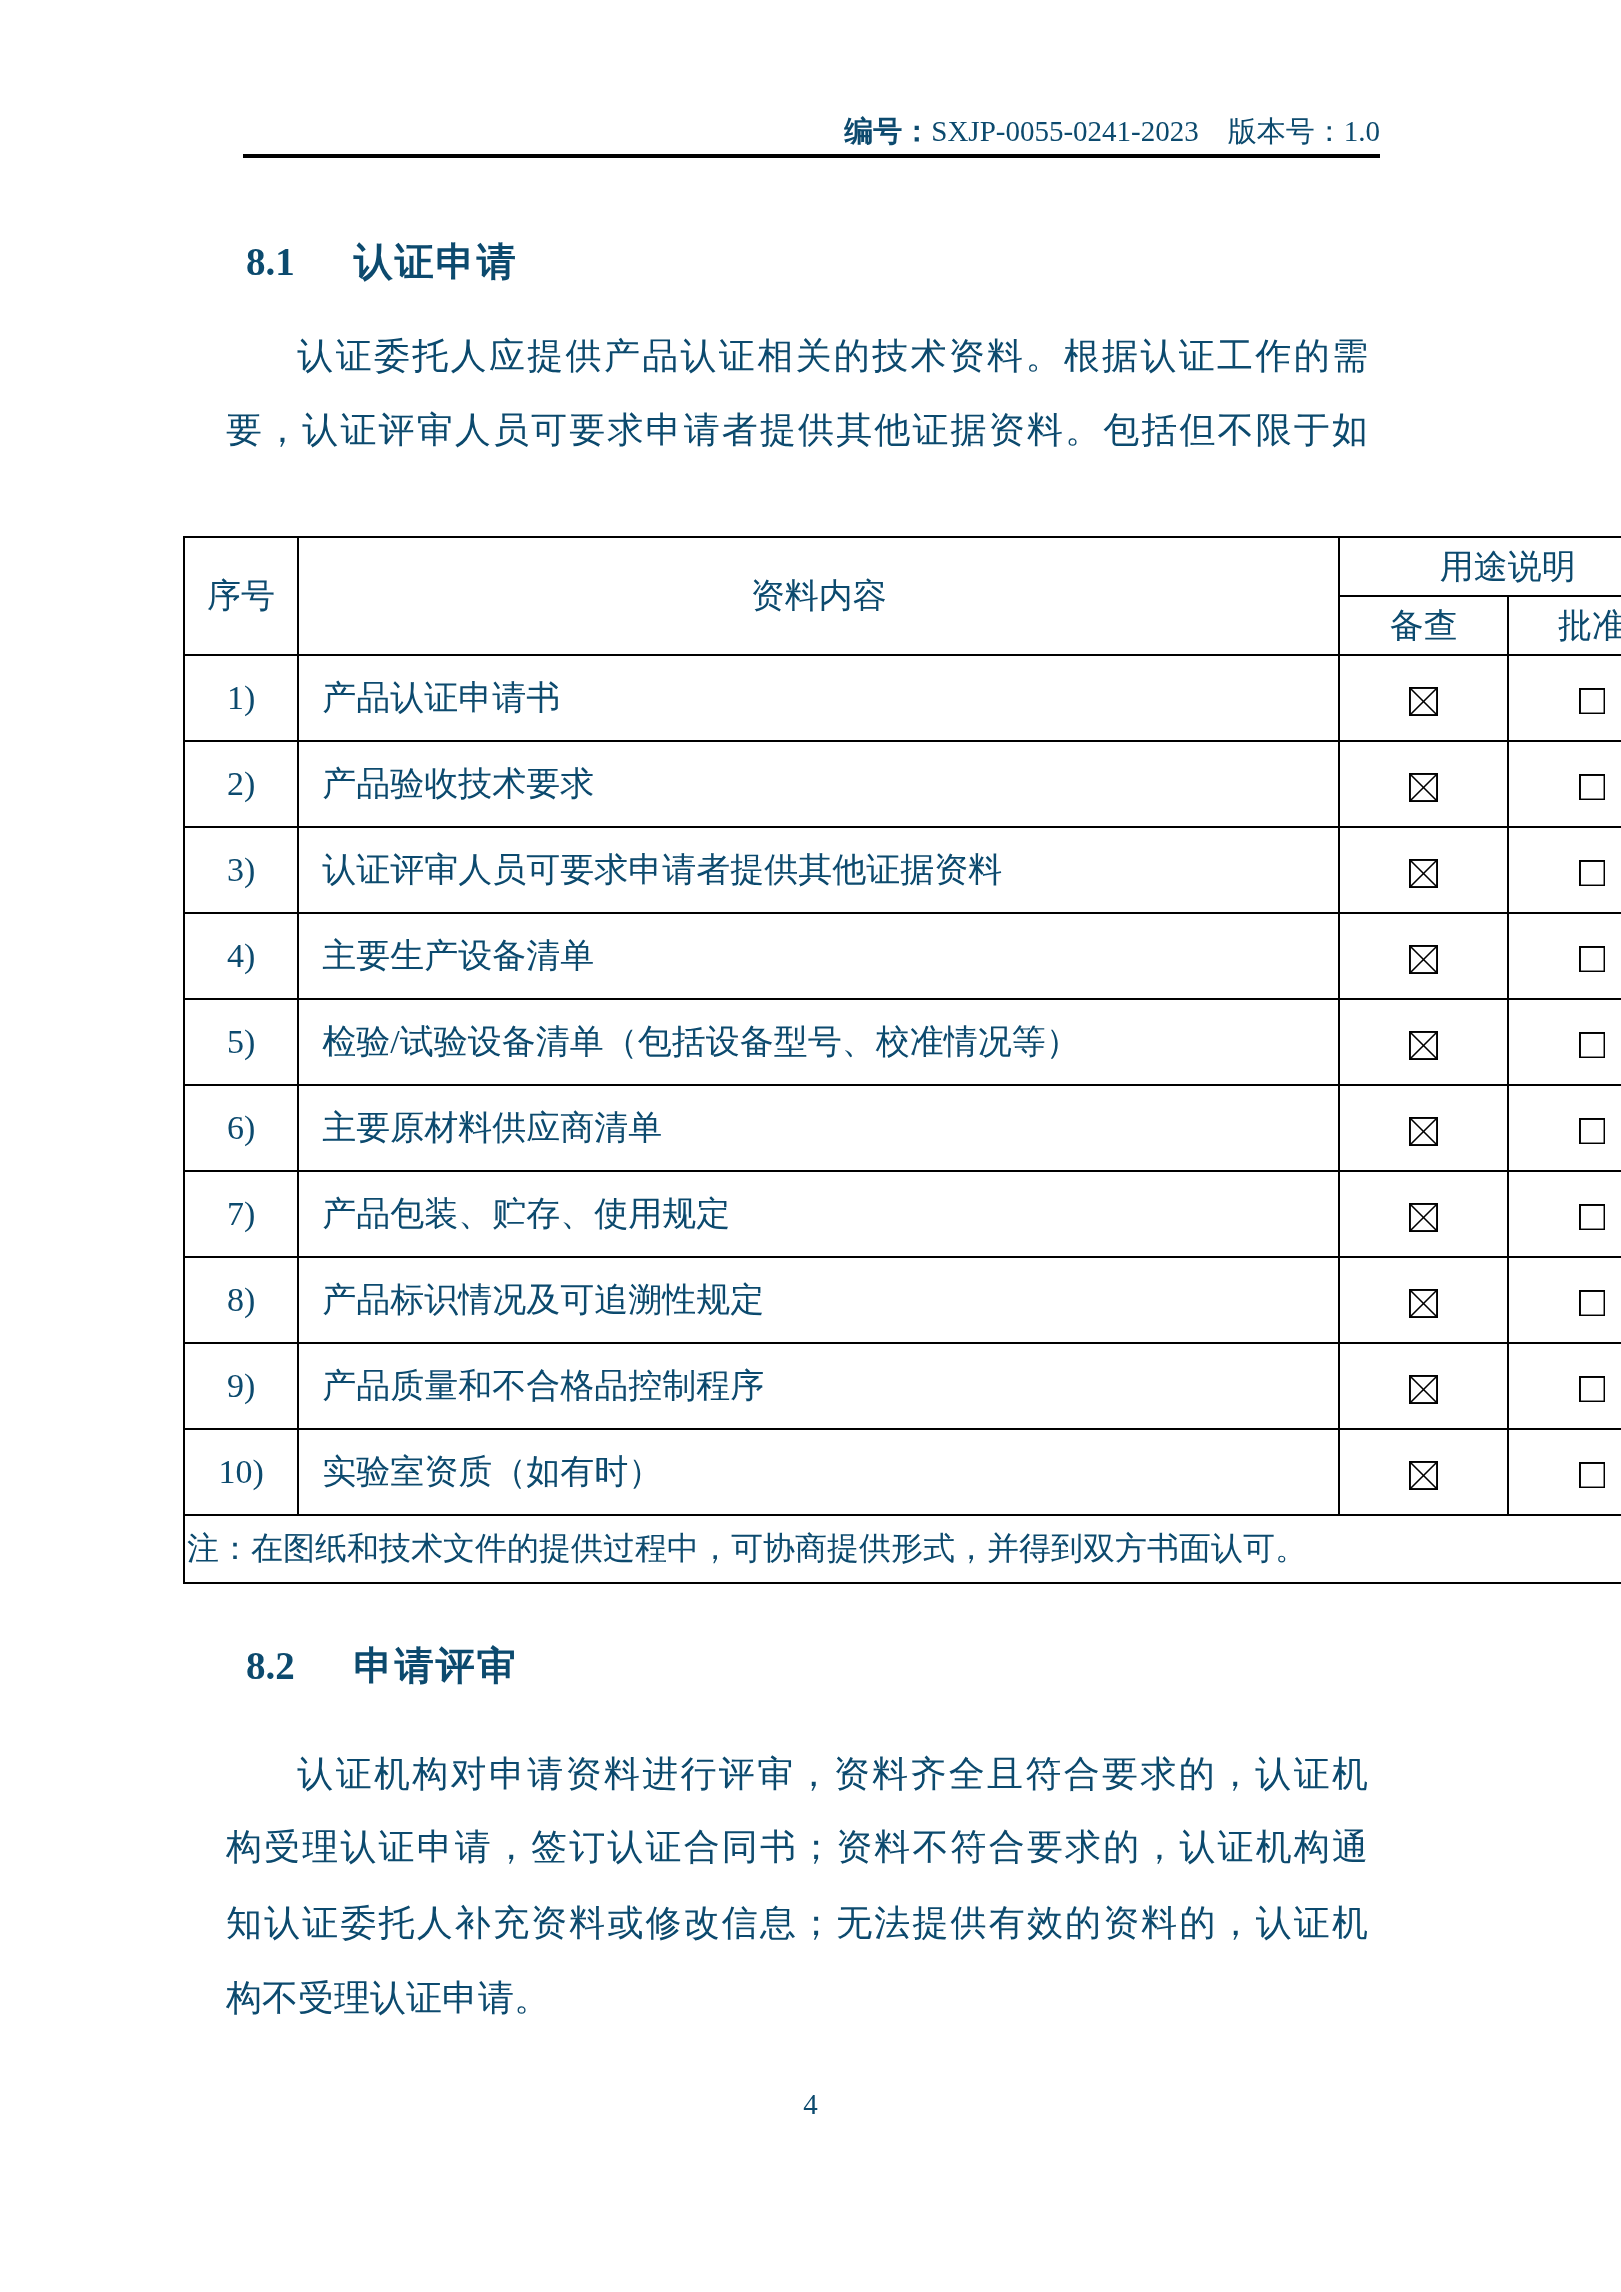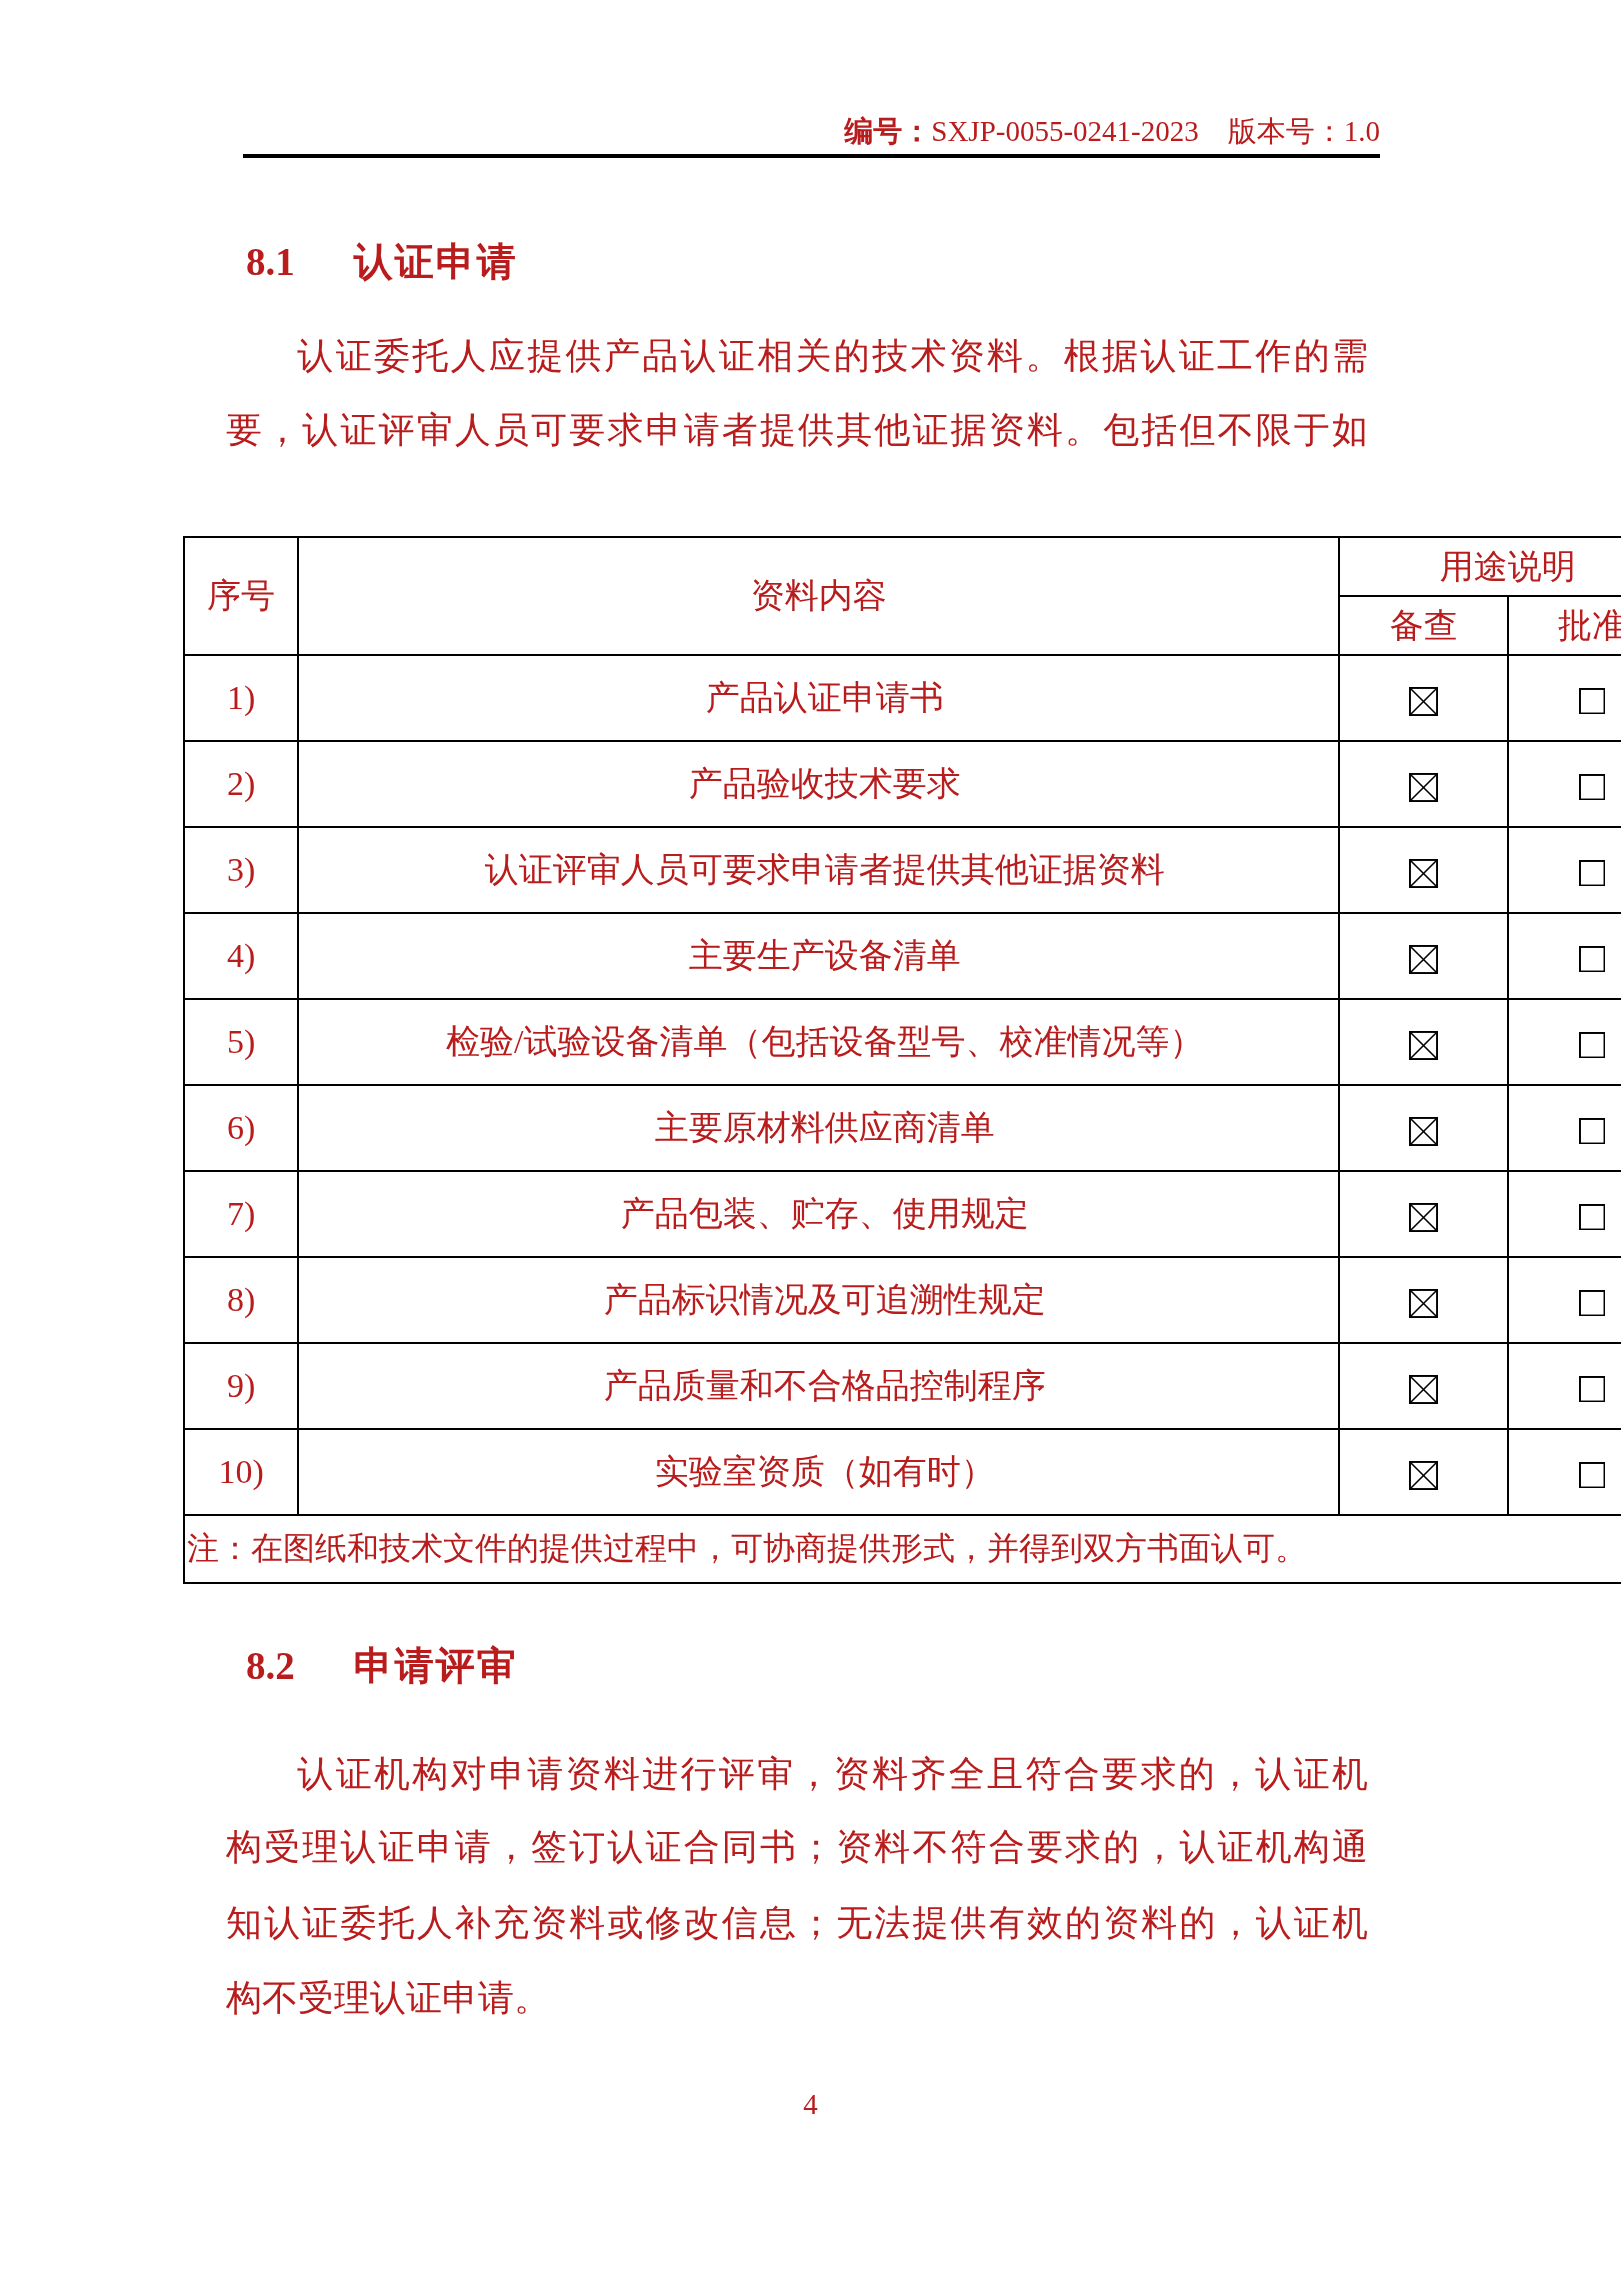--- a/index.html
+++ b/index.html
@@ -3,21 +3,21 @@
 <meta charset="utf-8">
 <style>
   html, body { margin: 0; padding: 0; background: #e8e8e8; }
   .page {
     position: relative;
     width: 1621px;
     height: 2293px;
     margin: 0 auto;
     background: #ffffff;
     font-family: "Liberation Serif", "DejaVu Serif", serif;
-    color: #b91c1c;
+    color: #0c4a6e;
     overflow: hidden;
   }
 
   
   .doc-header {
     position: absolute;
     left: 243px; top: 112px; width: 1137px;
     text-align: right;
     font-size: 29px;
     white-space: nowrap;
@@ -83,21 +83,21 @@
   }
   td {
     border: 2px solid #000000;
     font-size: 34px;
     vertical-align: middle;
     padding: 0;
     overflow: hidden;
   }
   .hrow td { text-align: center; height: 57px; }
   .c-num   { text-align: center; }
-  .c-content { text-align: center; padding-left: 12px; margin-top: 20px; }
+  .c-content { text-align: left; padding-left: 23px; margin-top: 20px; }
   .c-check { text-align: center; }
   .drow td { height: 84px; }
   .note-row td {
     height: 66px;
     font-size: 32px;
     text-align: left;
     padding-left: 2px;
     white-space: nowrap;
   }
   .cb rect, .cb path { fill: none; stroke: #000; stroke-width: 2; }

